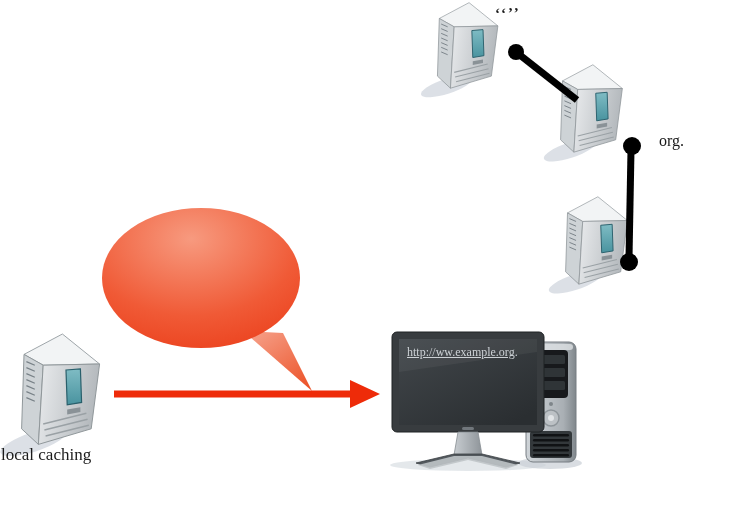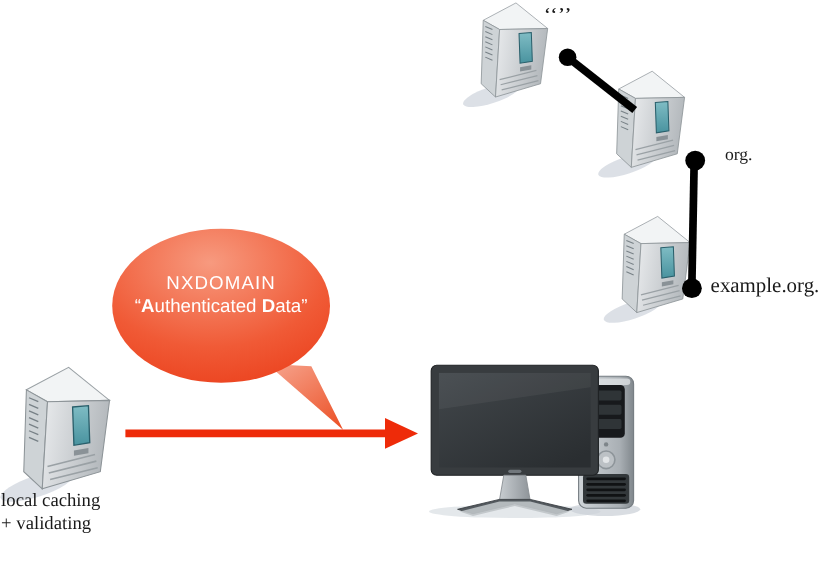--- a/index.html
+++ b/index.html
@@ -136,26 +136,21 @@
         <rect x="74" y="103" width="12" height="3" rx="1.5" fill="#71777c"></rect>
         <polygon points="70,108 90,108 94,131 66,131" fill="url(#standGrad)" stroke="#878d92" stroke-width="0.8"></polygon>
         <polygon points="28,139 66,130 94,130 132,139 118,143 80,134 42,143" fill="#53595e" stroke="#3a3f43" stroke-width="0.8"></polygon>
         <polygon points="30,141 66,132 94,132 130,141 118,145 80,136 42,145" fill="#bfc4c8" opacity="0.9"></polygon>
       </g>
     </g>
   </svg>
 
   <div class="lbl" id="root-label">‘‘’’</div>
   <div class="lbl" id="org-label">org.</div>
-  <div class="lbl" id="example-label">example.org.</div>
 
-  <div id="bubble-text">
-    <div id="bubble-line1">NXDOMAIN</div>
-    <div><span>“</span><span class="bold">A</span><span>uthenticated </span><span class="bold">D</span><span>ata</span><span>”</span></div>
-  </div>
 
   <div class="lbl" id="resolver-label">
     <div>local caching</div>
-    <div>+ validating</div>
   </div>
 
+  <div id="screen-url"><span class="u">http://ww.example.org</span><span>.</span></div>
 
 </div>
 
 </body></html>

